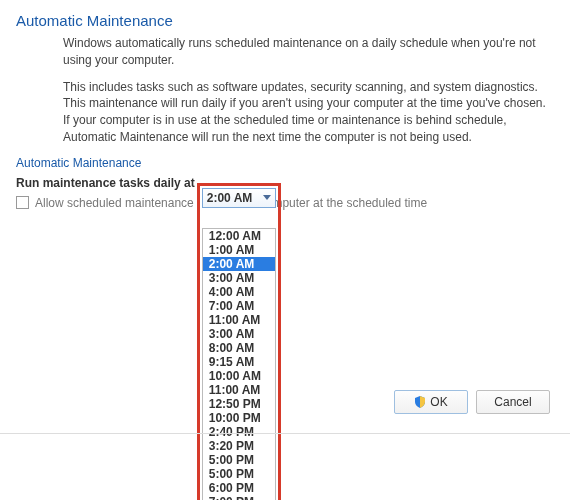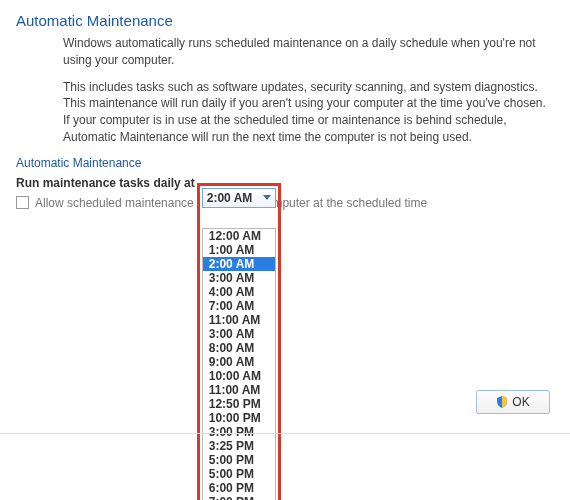--- a/index.html
+++ b/index.html
@@ -160,27 +160,27 @@
       <div class="dropdown" id="dropdown">
           <div class="option">12:00 AM</div>
           <div class="option">1:00 AM</div>
           <div class="option selected">2:00 AM</div>
           <div class="option">3:00 AM</div>
           <div class="option">4:00 AM</div>
           <div class="option">7:00 AM</div>
           <div class="option">11:00 AM</div>
           <div class="option">3:00 AM</div>
           <div class="option">8:00 AM</div>
-          <div class="option">9:00 AM</div>
+          <div class="option">9:15 AM</div>
           <div class="option">10:00 AM</div>
           <div class="option">11:00 AM</div>
           <div class="option">12:50 PM</div>
           <div class="option">10:00 PM</div>
-          <div class="option">3:00 PM</div>
-          <div class="option">3:25 PM</div>
+          <div class="option">2:40 PM</div>
+          <div class="option">3:20 PM</div>
           <div class="option">5:00 PM</div>
           <div class="option">5:00 PM</div>
           <div class="option">6:00 PM</div>
           <div class="option">7:00 PM</div>
         </div>
     </div>
   </div>
 </div>
 
 <div class="checkbox-row">
@@ -194,13 +194,16 @@
 <div class="button-bar">
   <div class="btn primary">
     <span class="shield">
       <svg width="12" height="12" viewBox="0 0 12 12">
         <path d="M6 0 L11 2 L11 6 C11 9 8.5 11 6 12 C3.5 11 1 9 1 6 L1 2 Z" fill="#2a7de1"></path>
         <path d="M6 0 L11 2 L11 6 C11 9 8.5 11 6 12 L6 0 Z" fill="#f5c542"></path>
       </svg>
     </span>
     <span>OK</span>
   </div>
+  <div class="btn">
+    <span>Cancel</span>
+  </div>
 </div>
 
 </body></html>

